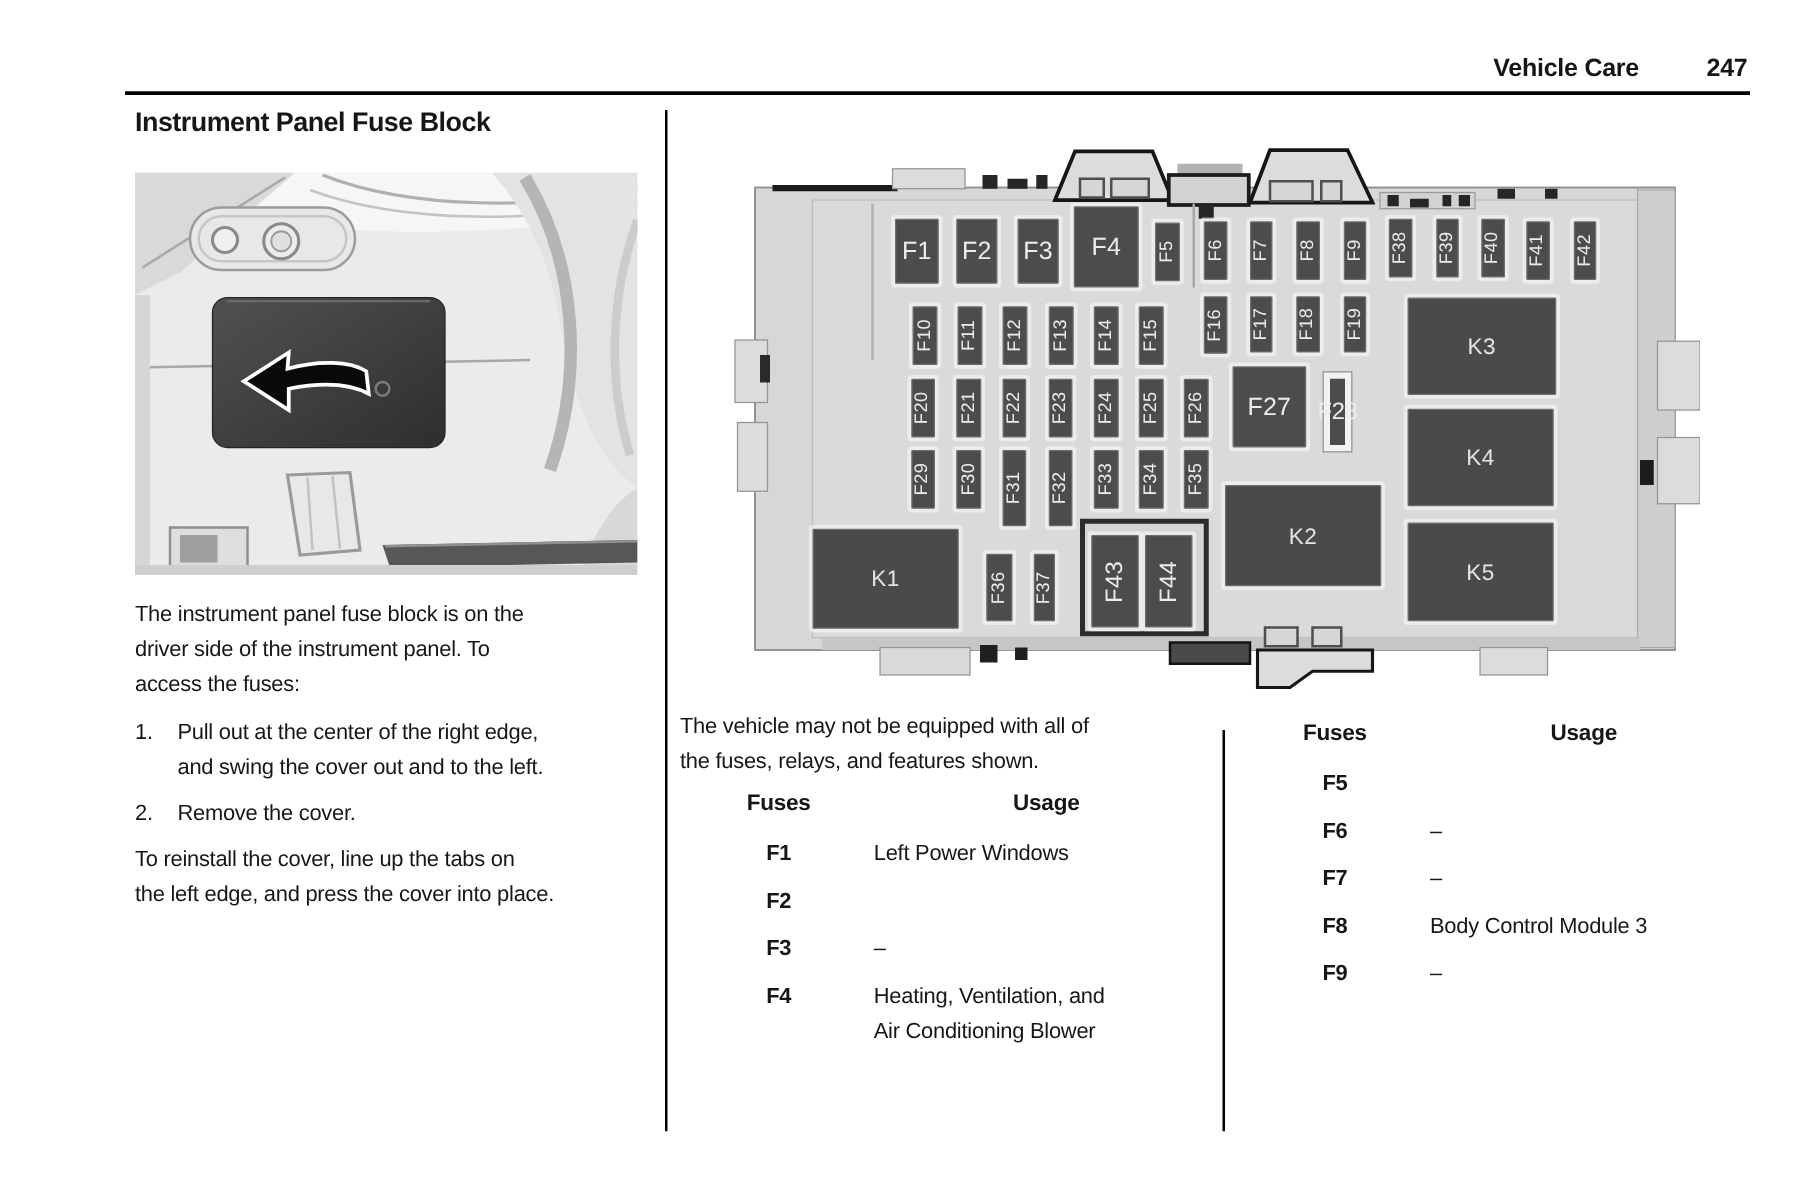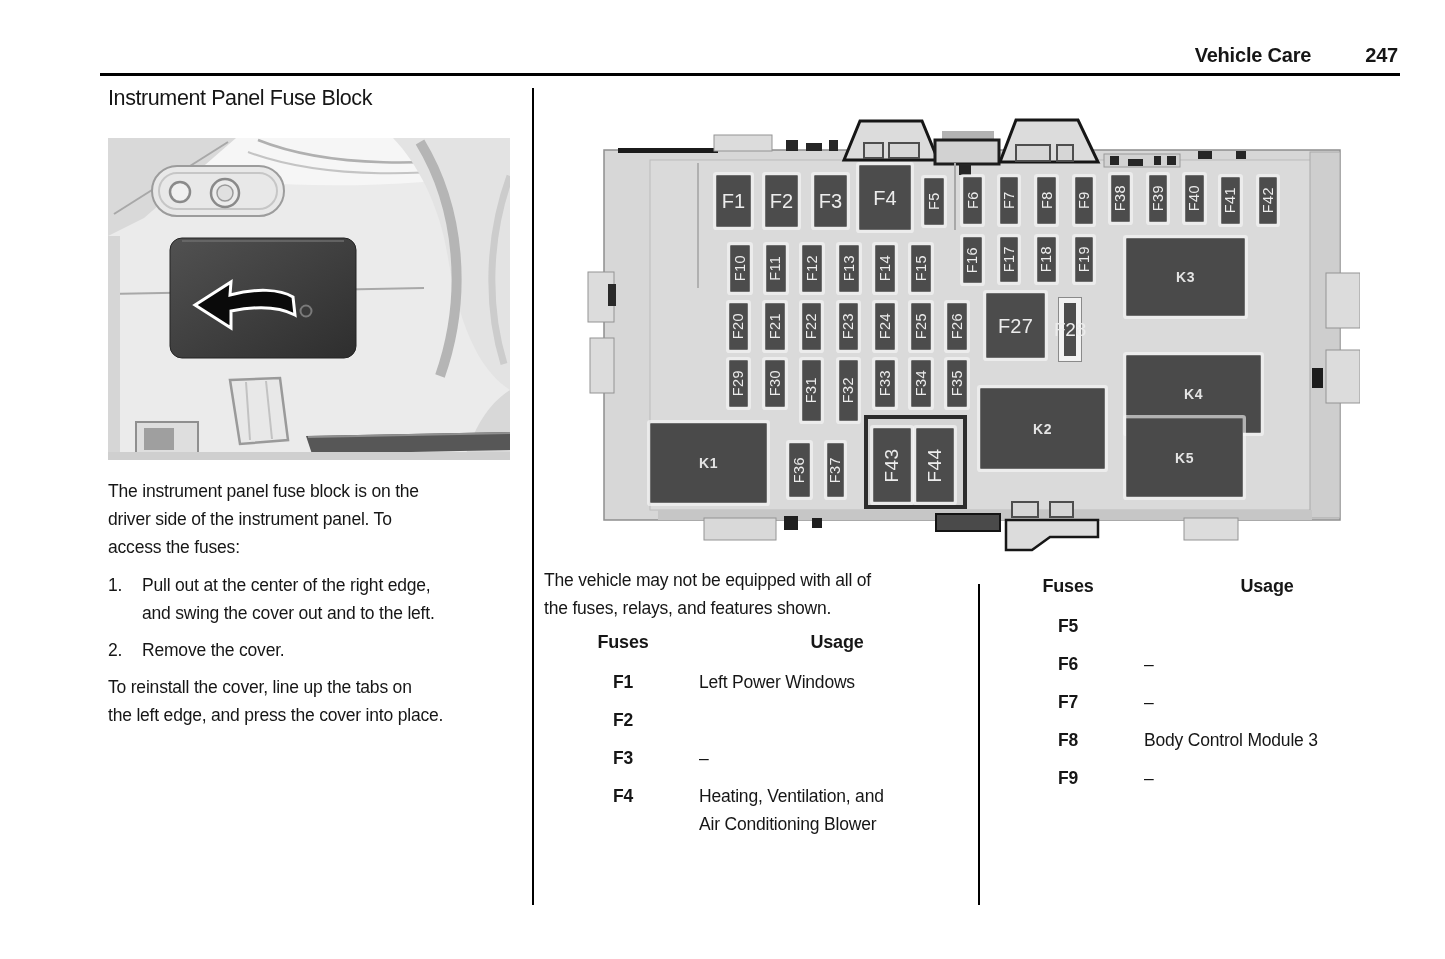--- a/index.html
+++ b/index.html
@@ -4,21 +4,21 @@
 <style>
   html,body{margin:0;padding:0;width:1445px;height:959px;background:#ffffff;overflow:hidden;}
   body{font-family:"Liberation Sans",sans-serif;color:#161616;letter-spacing:-0.2px;}
   #page{position:relative;width:1445px;height:959px;background:#fff;}
 
   
   .header-line{position:absolute;top:44px;right:47px;display:flex;gap:54px;font-weight:bold;font-size:20px;}
   .rule{position:absolute;left:100px;top:73px;width:1300px;height:3px;background:#000;}
 
   
-  .page-title{position:absolute;left:108px;top:86px;font-weight:normal;font-size:21.5px;letter-spacing:-0.4px;}
+  .page-title{position:absolute;left:108px;top:86px;font-weight:bold;font-size:21.5px;letter-spacing:-0.4px;}
   .illus{position:absolute;left:108px;top:138px;width:402px;height:322px;}
   .left-text{position:absolute;left:108px;top:477px;width:410px;font-size:17.5px;line-height:28px;}
   .pre{white-space:pre-line;}
   .steps{margin:10px 0 0 0;padding:0;list-style:none;}
   .step{display:grid;grid-template-columns:34px 1fr;margin-bottom:9px;}
   .outro{margin-top:5px;}
 
   .divider{position:absolute;background:#000;width:2px;}
   .divider-1{left:532px;top:88px;height:817px;}
   .divider-2{left:978px;top:584px;height:321px;}
@@ -29,21 +29,21 @@
   #fuse-host{position:absolute;left:0;top:0;width:762px;height:442px;}
   .pair-frame{position:absolute;left:266px;top:297px;width:103px;height:94px;border:4px solid #2c2c2c;background:#d4d4d4;box-sizing:border-box;}
   .fuse{position:absolute;background:#4c4c4c;border:1px solid #6e6e6e;box-sizing:border-box;
         box-shadow:0 0 0 3px rgba(248,248,248,.6);display:flex;align-items:center;justify-content:center;
         color:#ececec;border-radius:1px;}
   .fuse .lbl{white-space:nowrap;line-height:1;}
   .fuse.v .lbl{transform:rotate(-90deg);font-size:14.5px;letter-spacing:.4px;}
   .fuse.v2 .lbl{transform:rotate(-90deg);font-size:19px;letter-spacing:.4px;}
   .fuse.h .lbl{font-size:20px;letter-spacing:.2px;}
   .fuse.k{background:#4a4a4a;}
-  .fuse.k .lbl{font-size:14px;letter-spacing:.5px;color:#e4e4e4;font-weight:bold;}
+  .fuse.k .lbl{font-size:18px;letter-spacing:.5px;color:#e4e4e4;}
   .fuse-frame{position:absolute;background:#f2f2f2;border:1px solid #8a8a8a;box-sizing:border-box;}
   .frame-inner{position:absolute;left:5px;top:5px;right:5px;bottom:5px;background:#4c4c4c;
         display:flex;align-items:center;justify-content:center;color:#ececec;}
   .frame-inner .lbl{font-size:19px;}
 
   
   .note{position:absolute;left:544px;top:566px;width:410px;font-size:17.5px;line-height:28px;}
   .fuse-table{position:absolute;font-size:17.5px;line-height:28px;}
   .table-mid{left:583px;top:628px;width:392px;}
   .table-right{left:1028px;top:572px;width:362px;}
@@ -316,21 +316,21 @@
         </div>
         <div class="fuse k" style="left: 52px; top: 305px; width: 117px; height: 80px;">
           <span class="lbl">K1</span>
         </div>
         <div class="fuse k" style="left: 382px; top: 270px; width: 125px; height: 81px;">
           <span class="lbl">K2</span>
         </div>
         <div class="fuse k" style="left: 528px; top: 120px; width: 119px; height: 78px;">
           <span class="lbl">K3</span>
         </div>
-        <div class="fuse k" style="left: 528px; top: 209px; width: 135px; height: 78px; margin-top: 28px;">
+        <div class="fuse k" style="left: 528px; top: 209px; width: 117px; height: 78px;">
           <span class="lbl">K4</span>
         </div>
         <div class="fuse k" style="left: 528px; top: 300px; width: 117px; height: 79px;">
           <span class="lbl">K5</span>
         </div>
       </div>
   </div>
 
   <div class="note pre">The vehicle may not be equipped with all of
 the fuses, relays, and features shown.</div>

